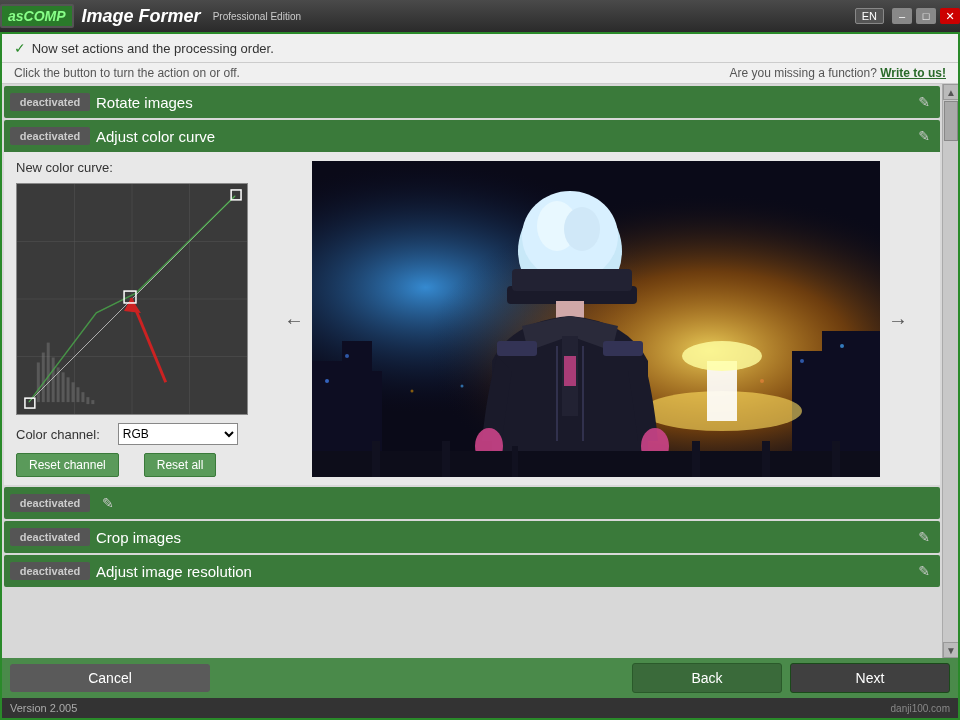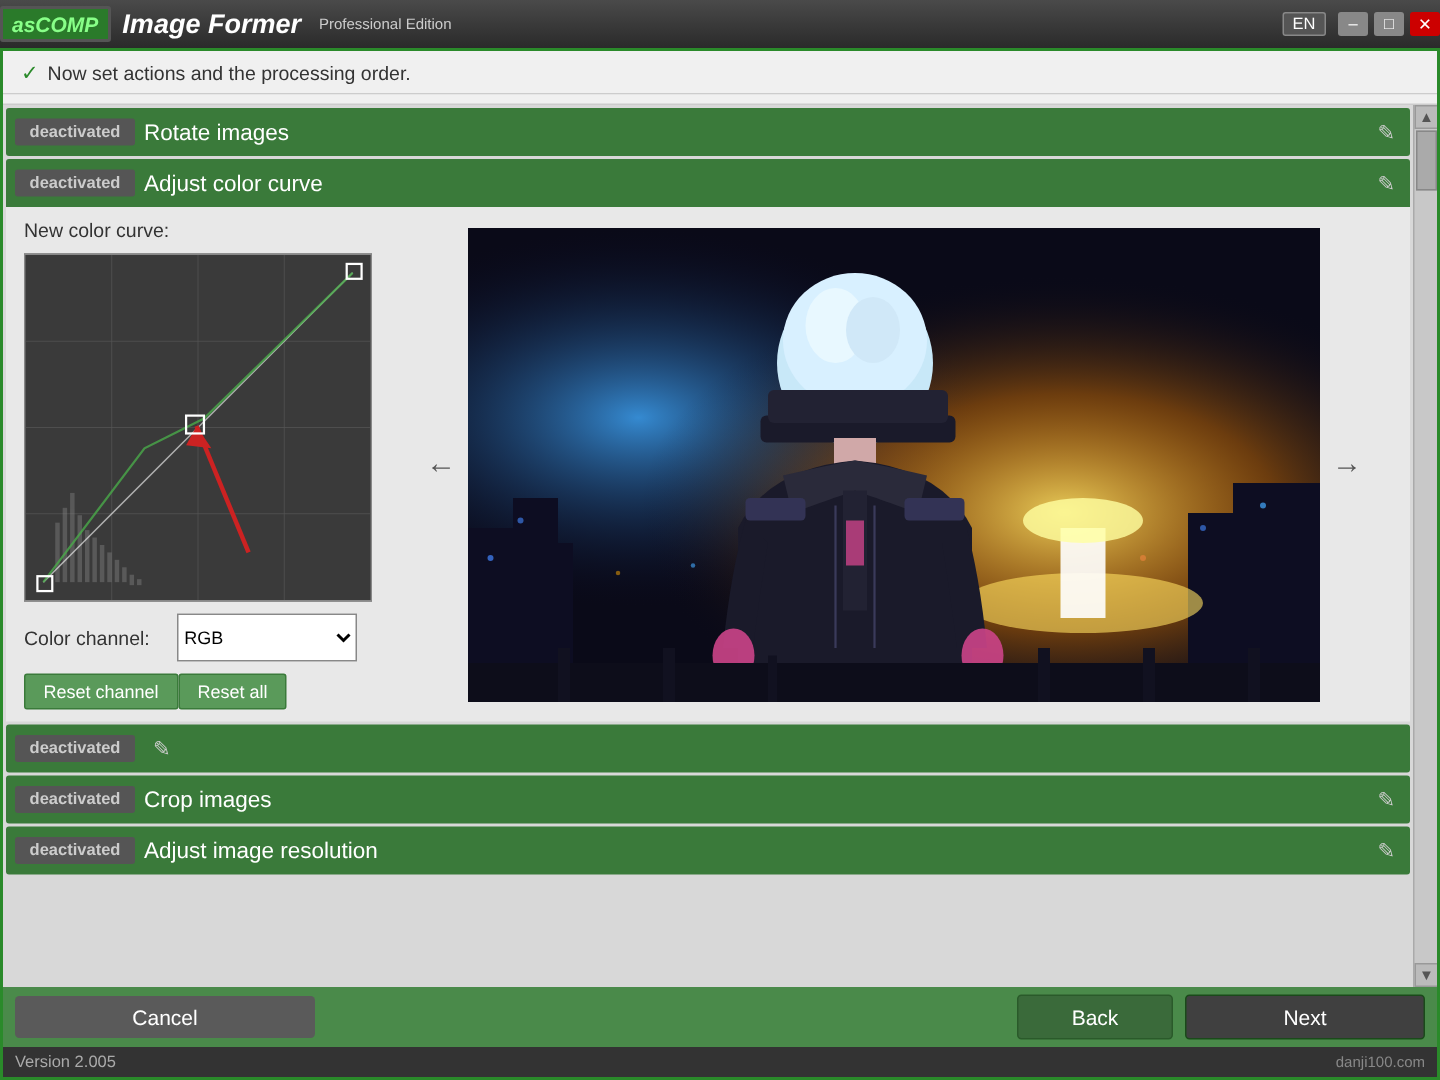--- a/index.html
+++ b/index.html
@@ -165,26 +165,26 @@
       height: 232px;
       background: #444;
       position: relative;
       border: 1px solid #888;
     }
 
     .channel-row { display: flex; align-items: center; gap: 18px; }
     .channel-label { font-size: 13px; color: #333; }
     .channel-select {
       width: 120px;
-      height: 32px;
+      height: 22px;
       font-size: 12px;
       border: 1px solid #888;
       background: white;
     }
-    .btn-row { display: flex; gap: 0; }
+    .btn-row { display: flex; gap: 25px; }
     .curve-btn {
       background: #5a9a5a;
       color: white;
       border: 1px solid #3a7a3a;
       padding: 4px 12px;
       cursor: pointer;
       font-size: 12px;
       border-radius: 2px;
     }
 
@@ -221,21 +221,21 @@
       margin-top: auto;
     }
     .nav-btn {
       padding: 6px 24px;
       font-size: 14px;
       border: none;
       cursor: pointer;
       border-radius: 3px;
     }
     .cancel-btn { background: #5a5a5a; color: white; flex: 1; max-width: 200px; }
-    .back-btn { background: #3a6a3a; color: white; margin-left: auto; width: 104px; border: 1px solid #2a5a2a; }
+    .back-btn { background: #3a6a3a; color: white; margin-left: auto; width: 150px; border: 1px solid #2a5a2a; }
     .next-btn { background: #404040; color: white; width: 160px; border: 1px solid #1a4a1a; }
 
     .version-bar {
       background: #333;
       height: 20px;
       display: flex;
       align-items: center;
       padding: 0 8px;
       color: #aaa;
       font-size: 11px;
@@ -273,20 +273,25 @@
 </div>
 
 <div class="main-window">
 
   <div class="instruction-bar">
     <span class="checkmark">✓</span>
     <span>Now set actions and the processing order.</span>
   </div>
 
   <div class="hint-bar">
+    <span class="hint-text">Click the button to turn the action on or off.</span>
+    <span class="missing-link">
+      <span>Are you missing a function?</span>
+      <a href="#">Write to us!</a>
+    </span>
   </div>
 
   <div class="content-area">
     <div style="position:relative; flex:1; overflow:hidden;">
 
       <div style="position:absolute; top:0; left:0; right:16px; bottom:0; overflow-y:hidden;">
 
         <div class="action-row" style="margin:2px 2px 2px 2px;">
           <button class="deactivated-btn">deactivated</button>
           <span class="action-label">Rotate images</span>

